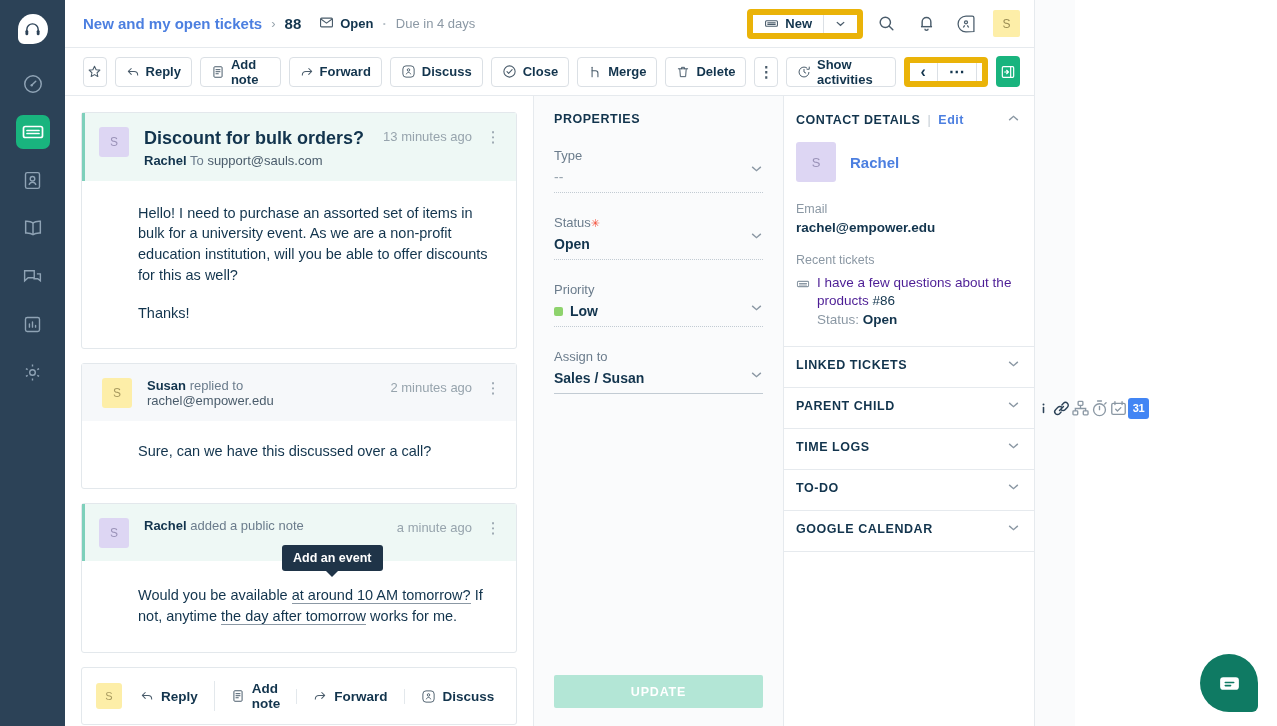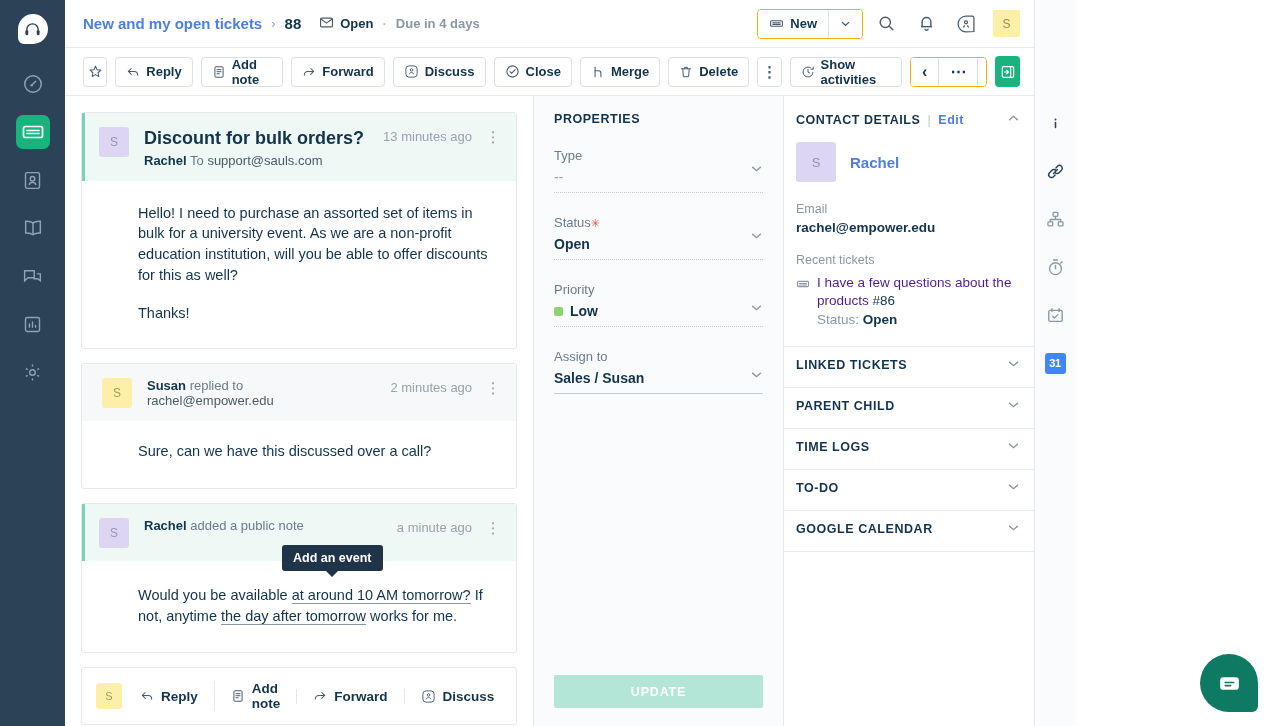--- a/index.html
+++ b/index.html
@@ -29,21 +29,21 @@
     display: flex; align-items: center; justify-content: center;
     cursor: pointer;
   }
   .rail-item.active { background: #19b47e; }
   .rail-item svg { display: block; }
 
   
   .rightrail {
     width: 41px; flex: 0 0 41px; background: #fafbfc;
     border-left: 1px solid #e6eaee;
-    display: flex; flex-direction: column; align-items: center;
+    display: flex; flex-direction: row; align-items: center;
     padding-top: 108px;
   }
   .rr-item {
     width: 30px; height: 30px; margin-bottom: 18px;
     display: flex; align-items: center; justify-content: center;
     cursor: pointer;
   }
   .gcal {
     width: 21px; height: 21px; background: #4285f4; border-radius: 3px;
     color: #fff; font-size: 11px; font-weight: bold; line-height: 21px;
@@ -60,24 +60,24 @@
     background: #fff;
   }
   .crumb-link { color: #4c7fe0; font-size: 15px; font-weight: bold; cursor: pointer; }
   .crumb-sep { color: #97a4ad; margin: 0 9px; font-size: 13px; }
   .crumb-id { font-size: 15px; font-weight: bold; color: #12344d; }
   .crumb-state {
     display: flex; align-items: center; gap: 6px; margin-left: 18px;
     font-size: 13px; font-weight: bold; color: #12344d;
   }
   .crumb-dot { color: #b7c0c7; margin: 0 3px; }
-  .crumb-due { font-size: 13px; color: #8b98a4; font-weight: bold; }
+  .crumb-due { font-size: 13px; color: #8b98a4; font-weight: normal; }
   .spacer { flex: 1 1 auto; }
 
-  .btn-group { display: flex; border: 1px solid #eab308; border-radius: 4px; overflow: hidden; height: 30px; }
+  .btn-group { display: flex; border: 6px solid #eab308; border-radius: 4px; overflow: hidden; height: 30px; }
   .btn-group > div {
     display: flex; align-items: center; justify-content: center;
     padding: 0 11px; font-size: 13px; font-weight: bold; color: #12344d;
     cursor: pointer; background: #fff;
   }
   .btn-group > div + div { border-left: 1px solid #dbe0e5; }
   .icon-btn {
     width: 34px; height: 34px; display: flex; align-items: center; justify-content: center;
     cursor: pointer; margin-left: 6px;
   }

